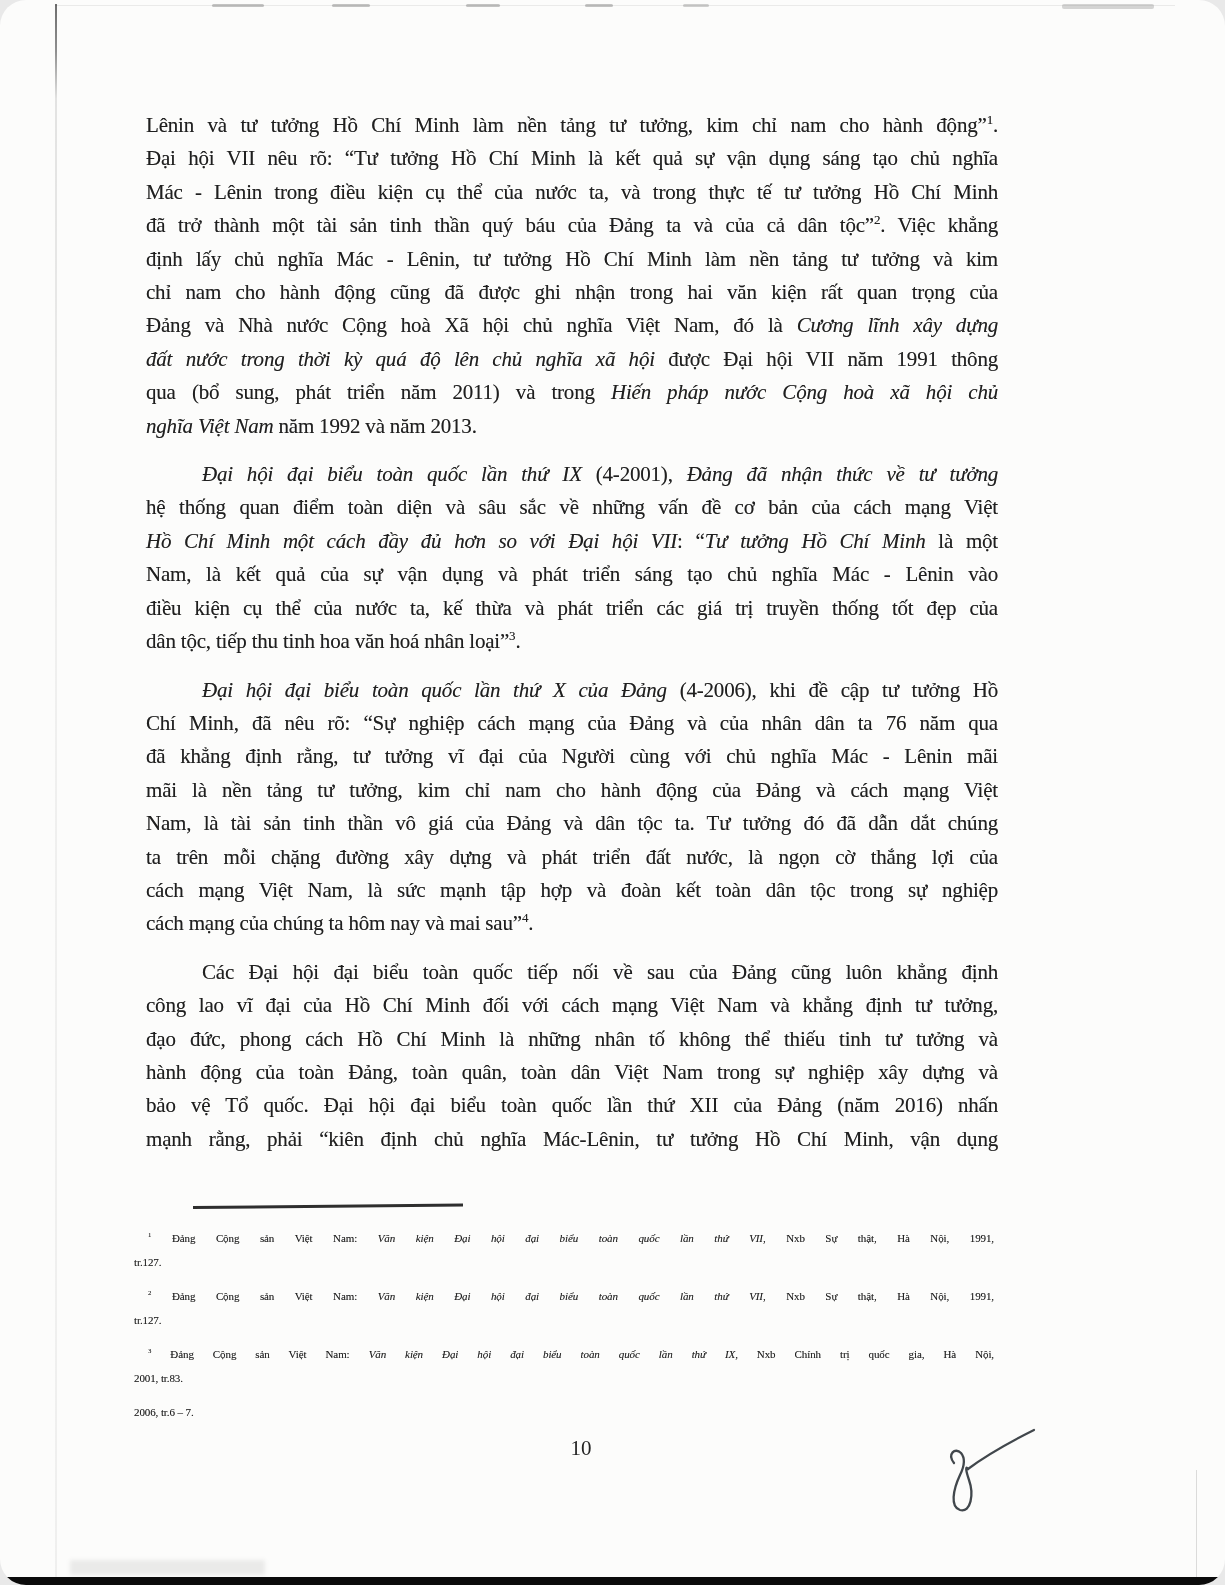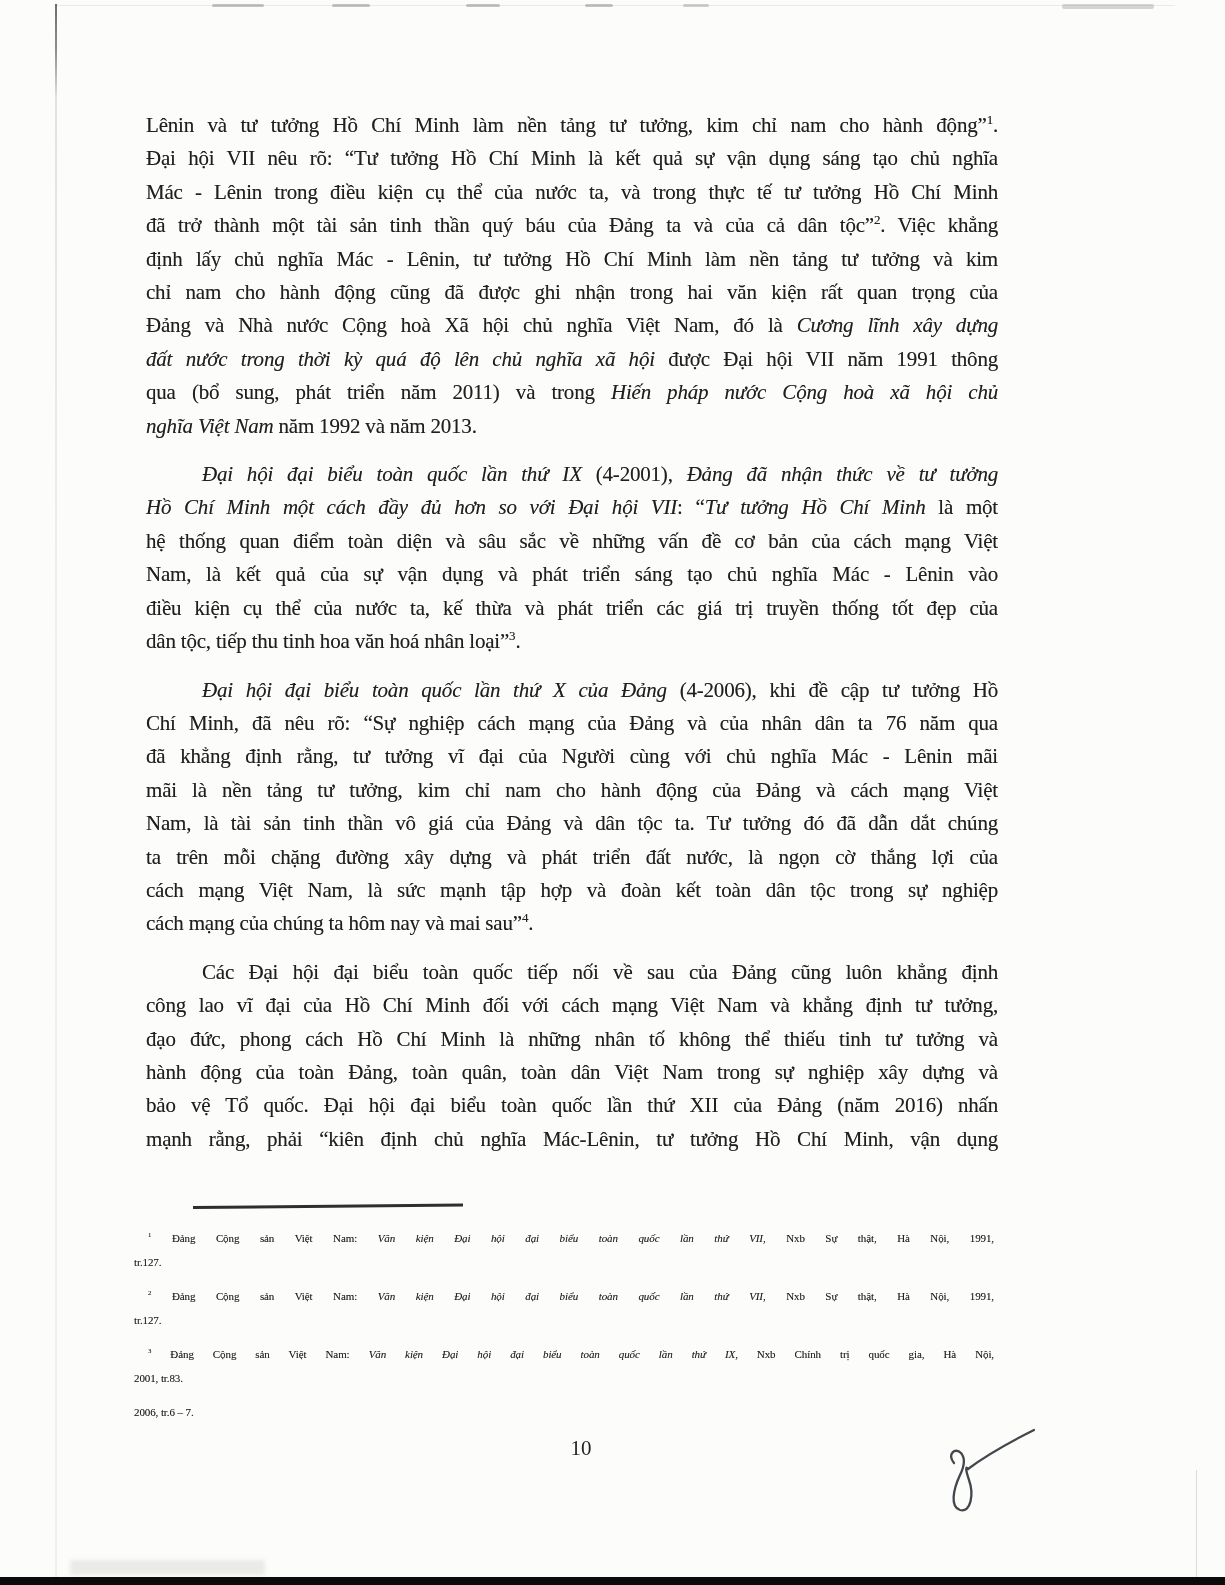--- a/index.html
+++ b/index.html
@@ -1,20 +1,21 @@
 <!DOCTYPE html>
 <html><head>
 <meta charset="utf-8">
 <style>
   html,body { margin:0; padding:0; background:#e9e9e9; }
   .page {
     position:relative; width:1225px; height:1585px;
     background:#fcfcfb; overflow:hidden;
     font-family:"Liberation Serif","DejaVu Serif",serif;
     color:#1f1f1f;
+    border-radius:26px;
   }
   
   .body-text {
     position:absolute; left:146px; top:109px; width:852px;
     font-size:21px; line-height:33.4px; letter-spacing:-0.2px;
     text-shadow:0 0 0.6px rgba(25,25,25,0.45);
   }
   .para + .para { margin-top:15px; }
   .line { text-align:justify; text-align-last:justify; }
   .line.last { text-align-last:left; }
@@ -93,22 +94,22 @@
         <div class="line"><span>đã trở thành một tài sản tinh thần quý báu của Đảng ta và của cả dân tộc”</span><sup>2</sup><span>. Việc khẳng</span></div>
         <div class="line"><span>định lấy chủ nghĩa Mác - Lênin, tư tưởng Hồ Chí Minh làm nền tảng tư tưởng và kim</span></div>
         <div class="line"><span>chỉ nam cho hành động cũng đã được ghi nhận trong hai văn kiện rất quan trọng của</span></div>
         <div class="line"><span>Đảng và Nhà nước Cộng hoà Xã hội chủ nghĩa Việt Nam, đó là </span><em>Cương lĩnh xây dựng</em></div>
         <div class="line"><em>đất nước trong thời kỳ quá độ lên chủ nghĩa xã hội</em><span> được Đại hội VII năm 1991 thông</span></div>
         <div class="line"><span>qua (bổ sung, phát triển năm 2011) và trong </span><em>Hiến pháp nước Cộng hoà xã hội chủ</em></div>
         <div class="line last"><em>nghĩa Việt Nam</em><span> năm 1992 và năm 2013.</span></div>
       </div>
       <div class="para">
         <div class="line indent"><em>Đại hội đại biểu toàn quốc lần thứ IX </em><span>(4-2001), </span><em>Đảng đã nhận thức về tư tưởng</em></div>
+        <div class="line"><span>hệ thống quan điểm toàn diện và sâu sắc về những vấn đề cơ bản của cách mạng Việt</span></div>
         <div class="line"><em>Hồ Chí Minh một cách đầy đủ hơn so với Đại hội VII</em><span>: “</span><em>Tư tưởng Hồ Chí Minh</em><span> là một</span></div>
-        <div class="line"><span>hệ thống quan điểm toàn diện và sâu sắc về những vấn đề cơ bản của cách mạng Việt</span></div>
         <div class="line"><span>Nam, là kết quả của sự vận dụng và phát triển sáng tạo chủ nghĩa Mác - Lênin vào</span></div>
         <div class="line"><span>điều kiện cụ thể của nước ta, kế thừa và phát triển các giá trị truyền thống tốt đẹp của</span></div>
         <div class="line last"><span>dân tộc, tiếp thu tinh hoa văn hoá nhân loại”</span><sup>3</sup><span>.</span></div>
       </div>
       <div class="para">
         <div class="line indent"><em>Đại hội đại biểu toàn quốc lần thứ X của Đảng </em><span>(4-2006), khi đề cập tư tưởng Hồ</span></div>
         <div class="line"><span>Chí Minh, đã nêu rõ: “Sự nghiệp cách mạng của Đảng và của nhân dân ta 76 năm qua</span></div>
         <div class="line"><span>đã khẳng định rằng, tư tưởng vĩ đại của Người cùng với chủ nghĩa Mác - Lênin mãi</span></div>
         <div class="line"><span>mãi là nền tảng tư tưởng, kim chỉ nam cho hành động của Đảng và cách mạng Việt</span></div>
         <div class="line"><span>Nam, là tài sản tinh thần vô giá của Đảng và dân tộc ta. Tư tưởng đó đã dẫn dắt chúng</span></div>

